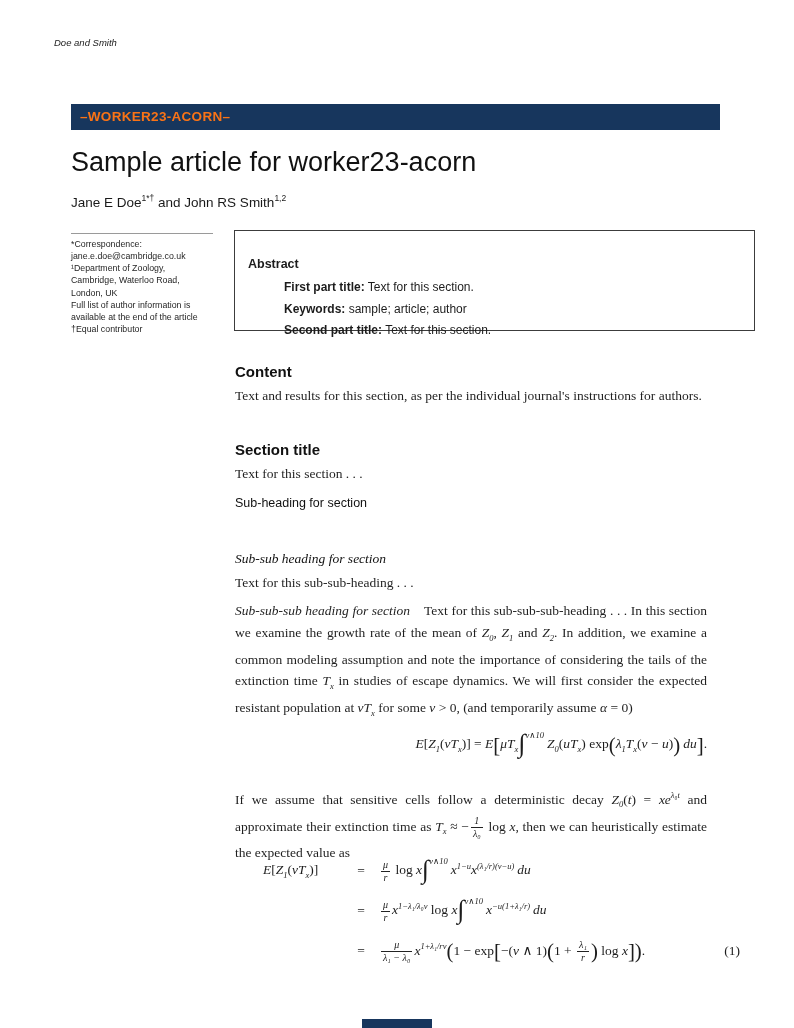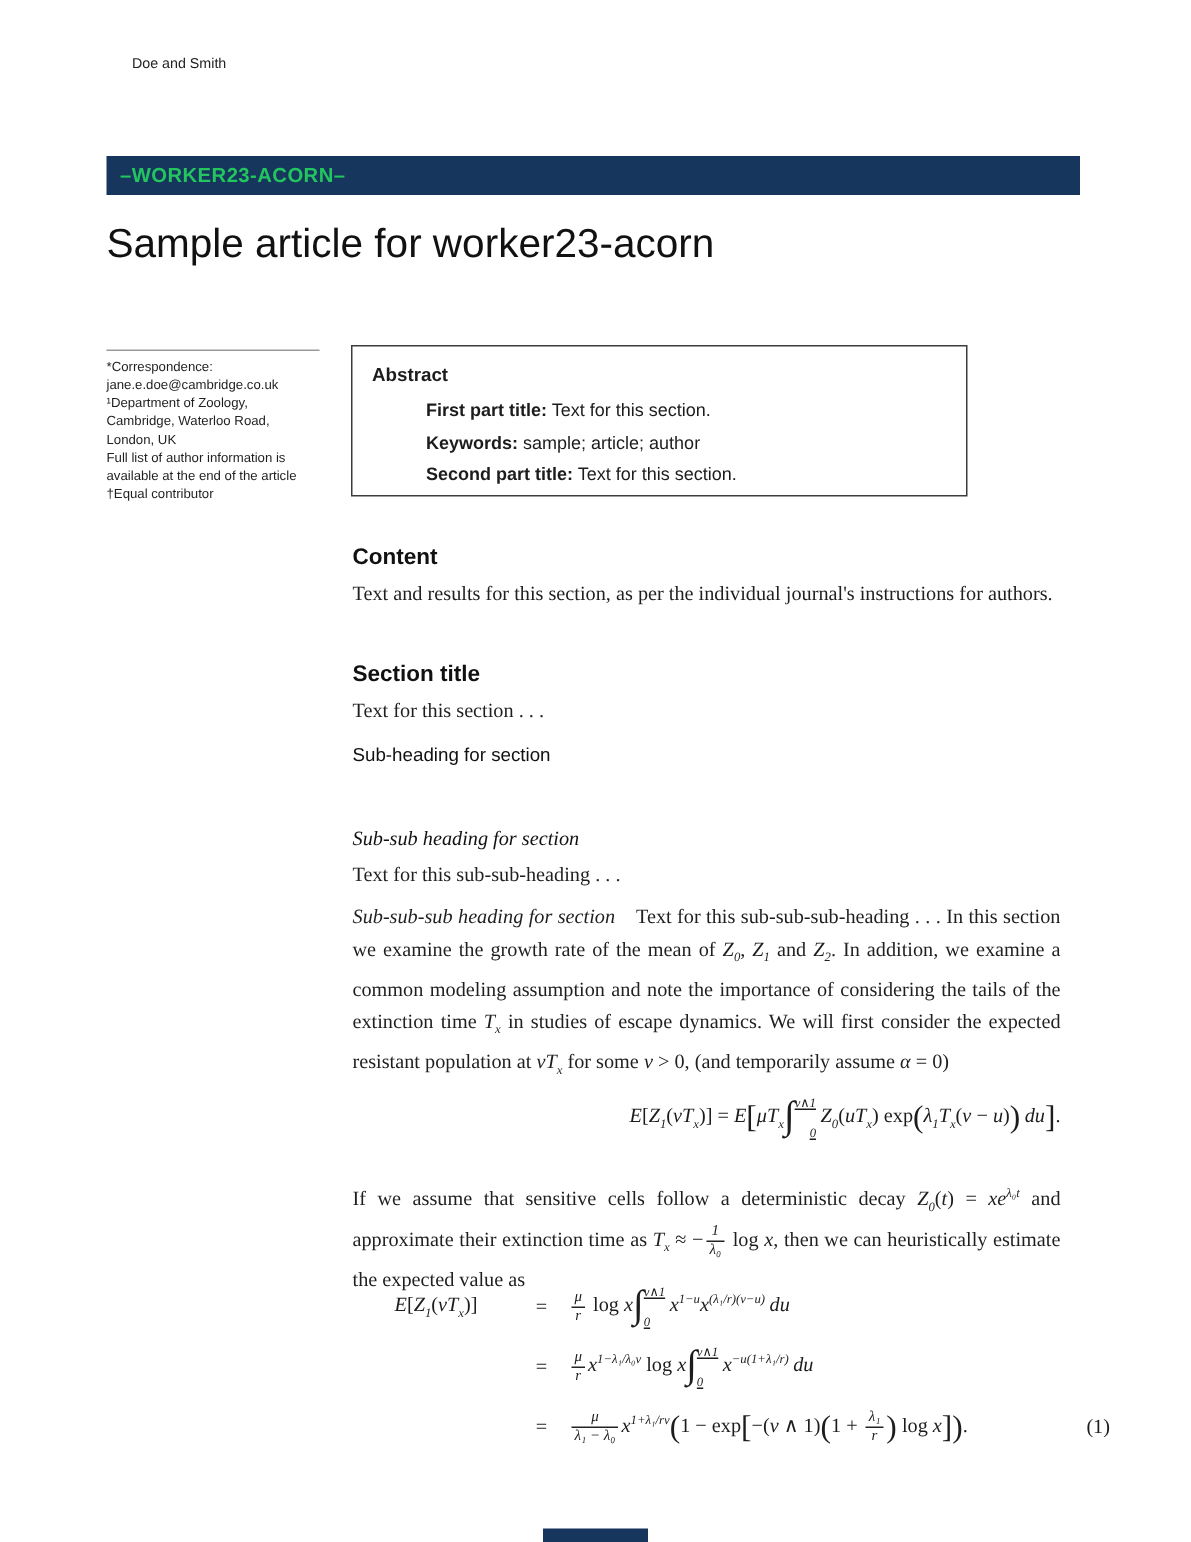--- a/index.html
+++ b/index.html
@@ -2,40 +2,40 @@
 <html><head>
 <meta charset="utf-8">
 <style>
   * { margin:0; padding:0; box-sizing:border-box; }
   html,body { background:#fff; }
   .page {
     position:relative; width:794px; height:1028px; background:#ffffff;
     font-family:"Liberation Serif","DejaVu Serif",serif; color:#1c1c1c; overflow:hidden;
   }
 
-  .running-head { position:absolute; left:88px; top:37px; font-size:9.5px; color:#222;
-    font-family:"Liberation Sans",sans-serif; }
+  .running-head { position:absolute; left:54px; top:37px; font-size:9.5px; color:#222;
+    font-family:"Liberation Sans",sans-serif;font-style:italic; }
 
   .banner { position:absolute; left:71px; top:104px; width:649px; height:26px;
-    background:#17365d; color:#22c55e; font-family:"Liberation Sans",sans-serif;
+    background:#17365d; color:#f97316; font-family:"Liberation Sans",sans-serif;
     font-weight:bold; font-size:13.5px; line-height:26px; padding-left:9px; letter-spacing:.3px; }
 
   .title { position:absolute; left:71px; top:147px; font-family:"Liberation Sans",sans-serif;
     font-weight:500; font-size:27px; color:#111; }
 
   .authors { position:absolute; left:71px; top:193px; font-family:"Liberation Sans",sans-serif;
     font-size:13.5px; color:#1a1a1a; }
   .authors sup { font-size:8.5px; }
 
   .side-rule { position:absolute; left:71px; top:233px; width:142px; height:1px; background:#9a9a9a; }
   .sidebar { position:absolute; left:71px; top:238px; width:158px;
     font-family:"Liberation Sans",sans-serif; font-size:8.8px; line-height:1.38; color:#1f1f1f; }
 
-  .abstract-box { position:absolute; left:234px; top:230px; width:411px; height:101px;
-    border:1px solid #3c3c3c; padding:12px 13px; }
+  .abstract-box { position:absolute; left:234px; top:230px; width:521px; height:101px;
+    border:1px solid #3c3c3c; padding:26px 13px; }
   .abs-title { font-family:"Liberation Sans",sans-serif; font-weight:bold; font-size:12.5px; margin-bottom:9px; }
   .abs-row { font-family:"Liberation Sans",sans-serif; font-size:12px; margin-bottom:7.5px;margin-left:36px; }
   .abs-row b { font-weight:bold; }
 
   .main { position:absolute; left:235px; top:0; width:505px; height:996px; }
   .h1s { position:absolute; left:0; font-family:"Liberation Sans",sans-serif; font-weight:bold;
     font-size:15px; color:#111; }
   .h2s { position:absolute; left:0; font-family:"Liberation Sans",sans-serif; font-weight:normal;
     font-size:12.5px; color:#111; }
   .h3i { position:absolute; left:0; font-style:italic; font-size:13.5px; color:#111; }
@@ -47,22 +47,22 @@
   .mr { font-style:normal; }
   .msub { font-size:8.5px; font-style:italic; }
   .msup { font-size:8.5px; font-style:italic; }
   .msp { display:inline-block; }
   .mfrac { display:inline-block; text-align:center; vertical-align:middle; font-size:10px;
     line-height:1.2; font-style:italic; margin:0 2px; }
   .fnum { display:block; border-bottom:1px solid #222; padding:0 2px; }
   .fden { display:block; padding:0 2px; }
   .mint { white-space:nowrap; }
   .isym { font-size:26px; vertical-align:middle; line-height:1; display:inline-block; transform:translateY(-1px); }
-  .ibounds { display:inline-flex; flex-direction:column; justify-content:space-between;
-    height:30px; vertical-align:middle; font-size:8.5px; font-style:italic; margin:0 3px 0 0;text-decoration:underline; }
+  .ibounds { display:inline-flex; justify-content:space-between;
+    height:30px; vertical-align:middle; font-size:8.5px; font-style:italic; margin:0 3px 0 0; }
   .mbig { font-size:1.55em; vertical-align:middle; line-height:1; }
 
   .eq-display { position:absolute; left:0; width:472px; text-align:right; font-size:13.5px; }
   .eqnarray { position:absolute; left:0; width:505px; font-size:13.5px; }
   .eqrow { display:flex; align-items:center; min-height:40px; }
   .eql { width:108px; padding-left:28px; }
   .eqs { width:36px; text-align:center; }
   .eqr { flex:0 0 auto; }
   .eqtag { margin-left:auto; padding-right:0; font-style:normal; }
 
@@ -72,20 +72,23 @@
 <body>
 
 <div class="page">
 
   <div class="running-head">Doe and Smith</div>
 
   <div class="banner">–WORKER23-ACORN–</div>
 
   <div class="title">Sample article for worker23-acorn</div>
 
+  <div class="authors">
+    <span>Jane E Doe</span><sup>1*†</sup><span> and </span><span>John RS Smith</span><sup>1,2</sup>
+  </div>
 
   <div class="side-rule"></div>
 
   <div class="sidebar">
     <div>*Correspondence:</div>
     <div>jane.e.doe@cambridge.co.uk</div>
     <div>¹Department of Zoology,</div>
     <div>Cambridge, Waterloo Road,</div>
     <div>London, UK</div>
     <div>Full list of author information is</div>

